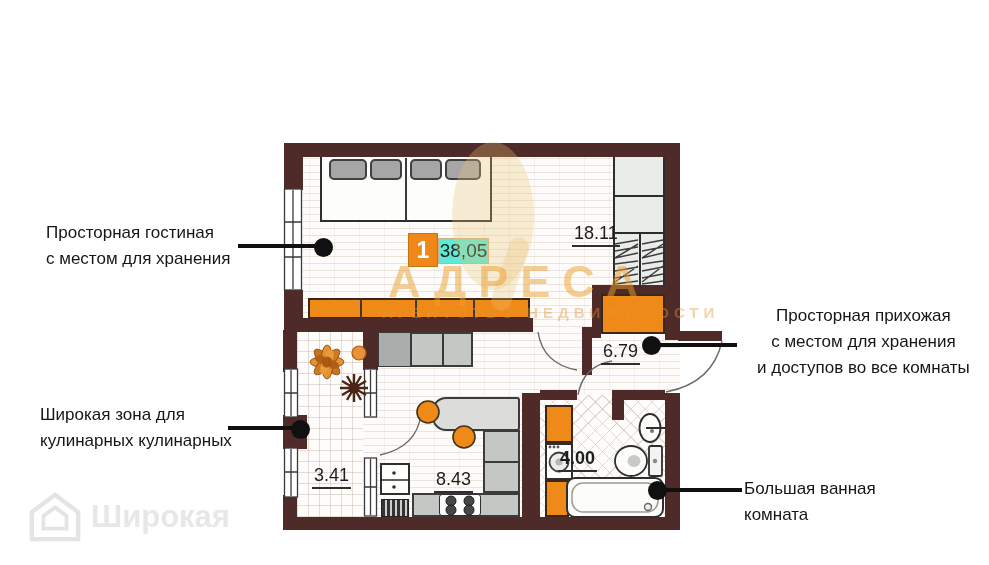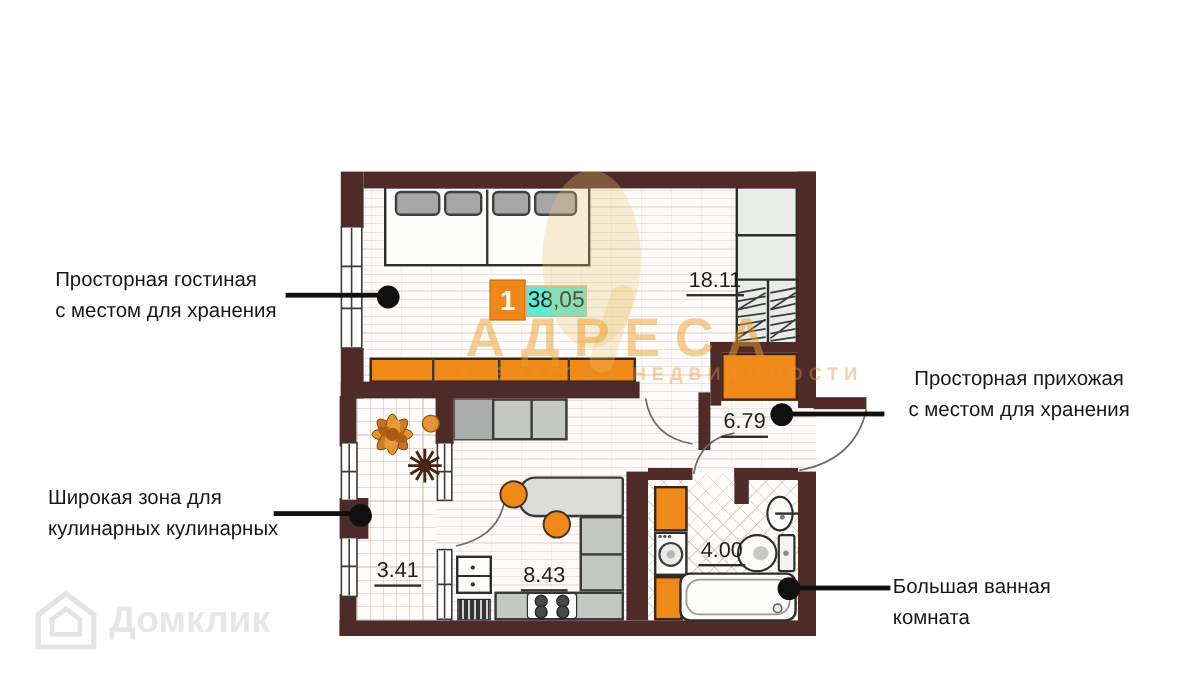--- a/index.html
+++ b/index.html
@@ -191,21 +191,21 @@
     <path d="M0 0 L14 0 M0 0 L12 7 M0 0 L7 12 M0 0 L0 14 M0 0 L-7 12 M0 0 L-12 7 M0 0 L-14 0 M0 0 L-12 -7 M0 0 L-7 -12 M0 0 L0 -14 M0 0 L7 -12 M0 0 L12 -7" stroke="#4a2414" stroke-width="2.4" fill="none"></path>
     <circle r="5.5" fill="#4a2414"></circle>
   </g>
   <circle cx="359" cy="353" r="7" fill="#e8923a" stroke="#a65c10" stroke-width="1.2"></circle>
 </svg>
 
 <div class="abs room-label" style="left:572px;top:223px;">18.11</div>
 <div class="abs room-label" style="left:601px;top:341px;">6.79</div>
 <div class="abs room-label" style="left:434px;top:469px;text-align:center;">8.43</div>
 <div class="abs room-label" style="left:312px;top:465px;">3.41</div>
-<div class="abs room-label" style="left:582px;top:448px;">4.00</div>
+<div class="abs room-label" style="left:558px;top:448px;font-weight:bold;">4.00</div>
 
 <div class="abs badge-num" style="left:408px;top:233px;width:30px;height:34px;">1</div>
 <div class="abs badge-area" style="left:438px;top:238px;width:51px;height:26px;">38,05</div>
 
 <div class="abs callout-text" style="left:46px;top:220px;">
   <div>Просторная гостиная</div>
   <div>с местом для хранения</div>
 </div>
 <div class="abs callout-line" style="left:238px;top:244px;width:86px;"></div>
 <div class="abs dot" style="left:314px;top:238px;"></div>
@@ -213,20 +213,21 @@
 <div class="abs callout-text" style="left:40px;top:402px;">
   <div>Широкая зона для</div>
   <div>кулинарных кулинарных</div>
 </div>
 <div class="abs callout-line" style="left:228px;top:426px;width:72px;"></div>
 <div class="abs dot" style="left:291px;top:420px;"></div>
 
 <div class="abs callout-text" style="left:757px;top:303px;text-align:center;">
   <div>Просторная прихожая</div>
   <div>с местом для хранения</div>
+  <div>и доступов во все комнаты</div>
 </div>
 <div class="abs callout-line" style="left:652px;top:343px;width:85px;"></div>
 <div class="abs dot" style="left:642px;top:336px;"></div>
 
 <div class="abs callout-text" style="left:744px;top:476px;">
   <div>Большая ванная</div>
   <div>комната</div>
 </div>
 <div class="abs callout-line" style="left:658px;top:488px;width:84px;"></div>
 <div class="abs dot" style="left:648px;top:481px;"></div>
@@ -234,14 +235,14 @@
 <div class="abs wm-blob" style="left:452px;top:142px;width:82px;height:148px;border-radius:50%;"></div>
 <div class="abs wm-blob" style="left:500px;top:236px;width:20px;height:76px;border-radius:10px;transform:rotate(18deg);"></div>
 <div class="abs wm-agency" style="left:388px;top:256px;">АДРЕСА</div>
 <div class="abs wm-agency-sub" style="left:382px;top:304px;">АГЕНТСТВО НЕДВИЖИМОСТИ</div>
 
 <div class="abs wm-portal" style="left:28px;top:490px;">
   <svg width="54" height="54" viewBox="0 0 56 56">
     <path d="M28 5 L52 23 V51 H4 V23 Z" fill="none" stroke="rgba(165,158,150,.28)" stroke-width="4.5"></path>
     <path d="M28 18 L40 27 V40 H16 V27 Z" fill="none" stroke="rgba(165,158,150,.28)" stroke-width="4"></path>
   </svg>
-  <span class="wm-portal-text">Домклик</span>
+  <span class="wm-portal-text">Широкая</span>
 </div>
 
 </body></html>

